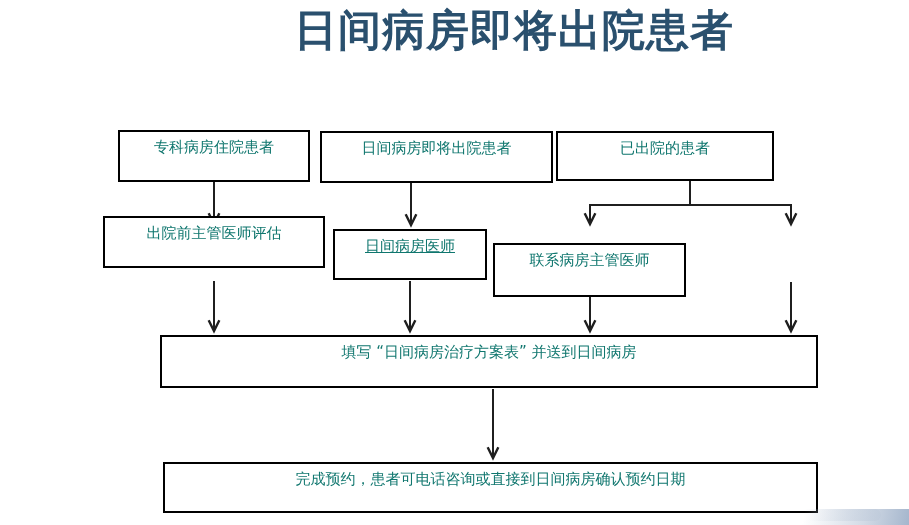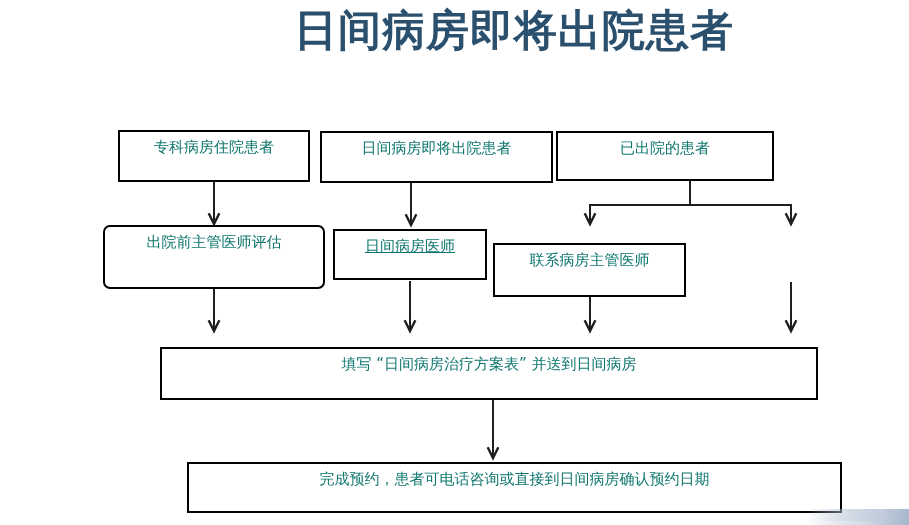--- a/index.html
+++ b/index.html
@@ -36,28 +36,28 @@
     padding-top: 6px;
     font-size: 15px;
     color: #0f766e;
     line-height: 1.25;
   }
   
   .n0 { left: 118px; top: 130px; width: 192px; height: 52px; }
   .n1 { left: 320px; top: 131px; width: 233px; height: 52px; }
   .n2 { left: 556px; top: 131px; width: 218px; height: 50px; font-family: Liberation Serif, serif; }
   
-  .n3 { left: 103px; top: 225px; width: 222px; height: 64px; border-radius: 7px; }
+  .n3 { left: 103px; top: 216px; width: 222px; height: 52px; }
   .n4 { left: 333px; top: 229px; width: 154px; height: 51px; text-decoration: underline; }
   .n5 { left: 493px; top: 243px; width: 193px; height: 54px; }
   .n6 { left: 691px; top: 229px; width: 200px; height: 52px; }
   
-  .n7 { left: 160px; top: 335px; width: 658px; height: 53px; margin-top: 12px; }
+  .n7 { left: 160px; top: 335px; width: 658px; height: 53px; }
   
-  .n8 { left: 163px; top: 462px; width: 655px; height: 51px; margin-left: 24px; }
+  .n8 { left: 163px; top: 462px; width: 655px; height: 51px; }
 
   .connector-layer {
     position: absolute;
     left: 0;
     top: 0;
     width: 909px;
     height: 525px;
     pointer-events: none;
   }
   .corner-accent {

